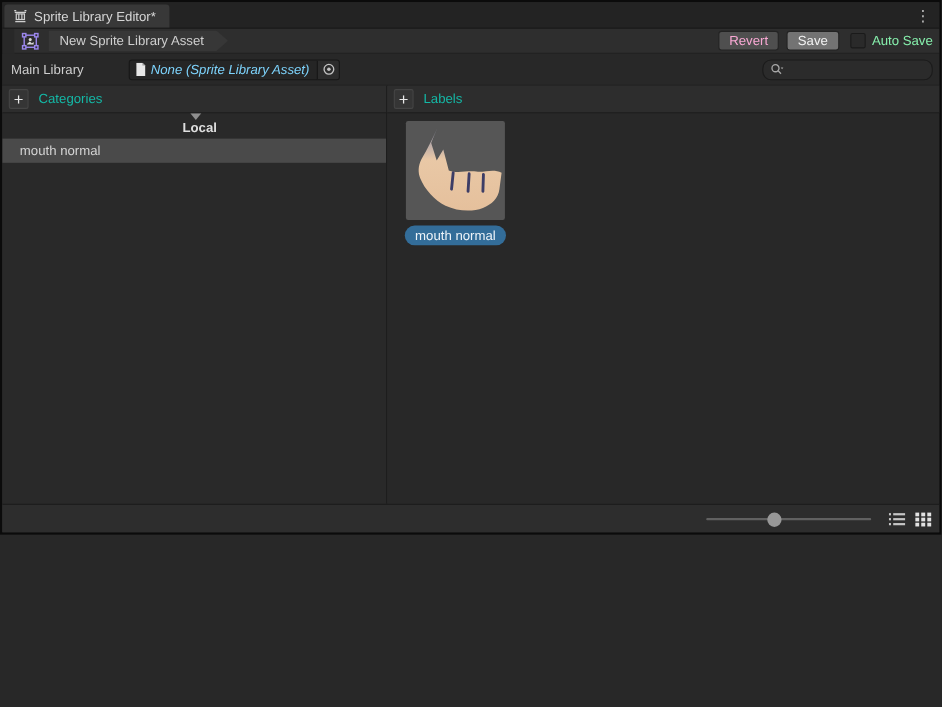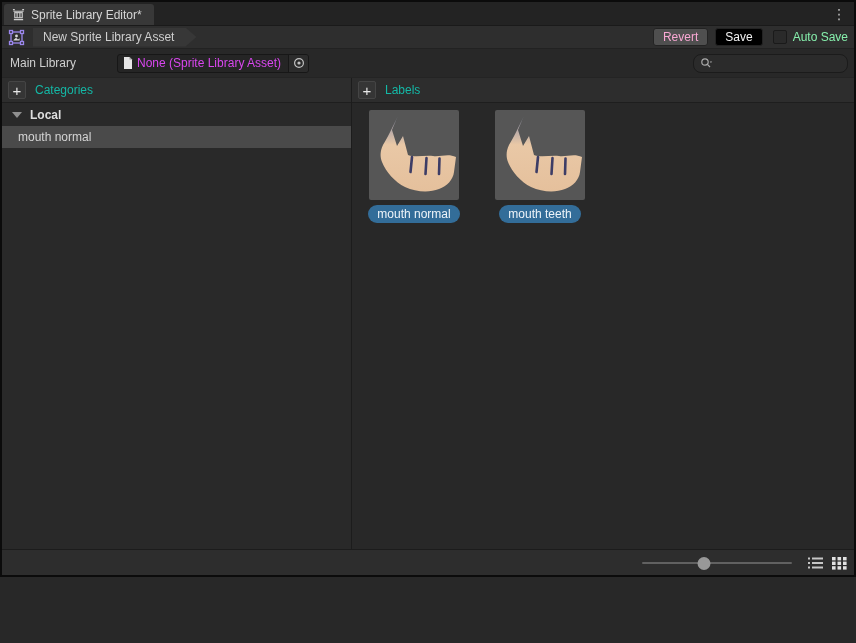--- a/index.html
+++ b/index.html
@@ -4,21 +4,21 @@
 <style>
   * { margin:0; padding:0; box-sizing:border-box; }
   html,body { width:856px; height:643px; }
   body {
     font-family:"Liberation Sans", sans-serif;
     font-size:12px;
     color:#c9c9c9;
     background:#282828;
   }
   .window {
-    width:856px; height:577px;
+    width:856px; height:486px;
     border:2px solid #0b0b0b;
     background:#282828;
     display:flex; flex-direction:column;
     overflow:hidden;
   }
   
   .tabbar {
     height:24px; background:#232323;
     display:flex; align-items:stretch;
     border-bottom:1px solid #1a1a1a;
@@ -37,40 +37,41 @@
     position:absolute; right:6px; top:0; height:24px; width:18px;
     display:flex; align-items:center; justify-content:center;
     color:#bdbdbd; font-size:14px; letter-spacing:0; cursor:default;
   }
   
   .toolbar {
     height:23px; background:#2e2e2e;
     border-bottom:1px solid #222;
     display:flex; align-items:center;
     padding:0 6px 0 6px;
+    margin-left:11px;
   }
   .lib-icon { margin-right:8px; display:flex; }
   .breadcrumb {
     height:19px; line-height:19px;
     background:#373737;
     color:#cfcfcf;
     padding:0 22px 0 10px;
     clip-path:polygon(0 0, calc(100% - 11px) 0, 100% 50%, calc(100% - 11px) 100%, 0 100%);
   }
   .toolbar-spacer { flex:1; }
   .btn {
     height:18px; padding:0 9px;
     border-radius:3px;
     display:flex; align-items:center;
     color:#f9a8d4; margin-left:7px;
     border:1px solid #232323;
     cursor:default;
   }
   .btn-revert { background:#4f4f4f; }
-  .btn-save   { background:#000000; color:#f2f2f2; }
+  .btn-save   { background:#737373; color:#f2f2f2; }
   .checkbox {
     width:14px; height:14px; margin-left:10px; margin-right:6px;
     background:#2a2a2a;
     border:1px solid #1a1a1a;
     border-radius:2px;
   }
   .autosave-label { color:#86efac; }
   
   .mainlib {
     height:29px; background:#282828;
@@ -81,21 +82,21 @@
   .mainlib-label { color:#cfcfcf; width:107px; }
   .objfield {
     width:192px; height:19px;
     background:#252525;
     border:1px solid #171717;
     border-radius:3px;
     display:flex; align-items:center;
     overflow:hidden;
   }
   .objfield .doc { margin:0 4px 0 5px; display:flex; }
-  .objfield .objtext { flex:1; color:#d946ef; white-space:nowrap; }
+  .objfield .objtext { flex:1; color:#7dd3fc; white-space:nowrap;font-style:italic; }
   .objpicker {
     width:20px; height:100%;
     border-left:1px solid #171717;
     display:flex; align-items:center; justify-content:center;
     background:#2c2c2c;
   }
   .searchfield {
     margin-left:auto;
     width:155px; height:19px;
     background:#2b2b2b;
@@ -128,21 +129,21 @@
     color:#e8e8e8;
     font-size:15px; line-height:15px;
     display:flex; align-items:center; justify-content:center;
     margin-right:9px;
   }
   .panel-title { color:#14b8a6; }
   .panel-body { flex:1; overflow:hidden; }
   
   .foldout-row {
     height:23px; display:flex; align-items:center;
-    padding-left:10px; color:#dedede; font-weight:bold;
+    padding-left:10px; color:#dedede; font-weight:bold;flex-direction:column;
   }
   .tri {
     width:0; height:0; margin-right:8px;
     border-left:5px solid transparent;
     border-right:5px solid transparent;
     border-top:6px solid #8f8f8f;
   }
   .cat-row {
     height:22px; display:flex; align-items:center;
     padding-left:16px; color:#d4d4d4;
@@ -335,31 +336,20 @@
                 <use href="#jawShape"></use>
                 <path class="tongue" d="" fill="#3d3d66"></path>
               </svg>
             </div>
             <div class="pill">
               <span>mouth normal</span>
             </div>
           </div>
 
 
-          <div class="sprite-cell variant-teeth">
-            <div class="thumb">
-              <svg width="90" height="90" viewBox="0 0 90 90">
-                <use href="#jawShape"></use>
-                <path class="tongue" d="" fill="#3d3d66"></path>
-              </svg>
-            </div>
-            <div class="pill">
-              <span>mouth teeth</span>
-            </div>
-          </div>
 
         </div>
       </div>
     </div>
   </div>
 
   <div class="bottombar">
     <div class="bb-spacer"></div>
     <div class="slider">
       <div class="track"></div>

